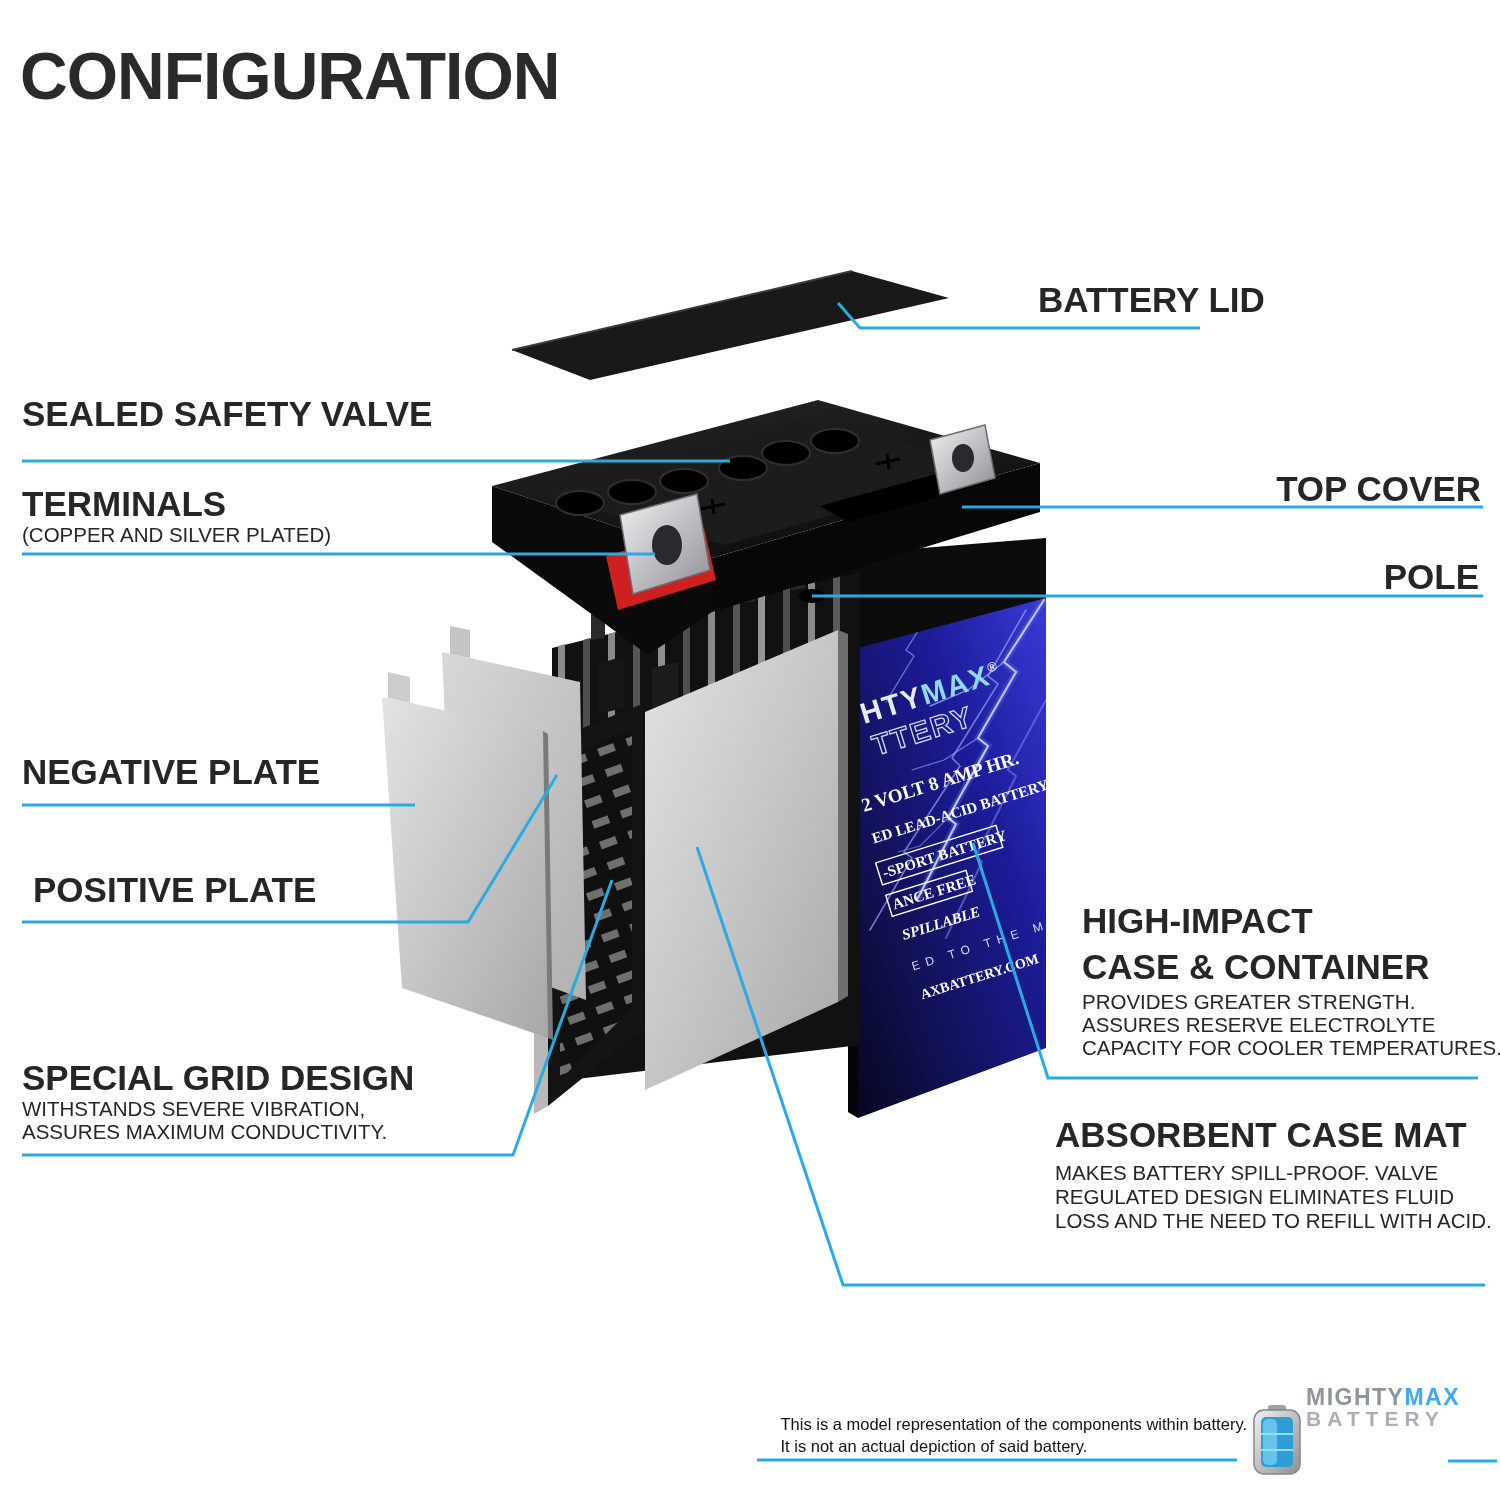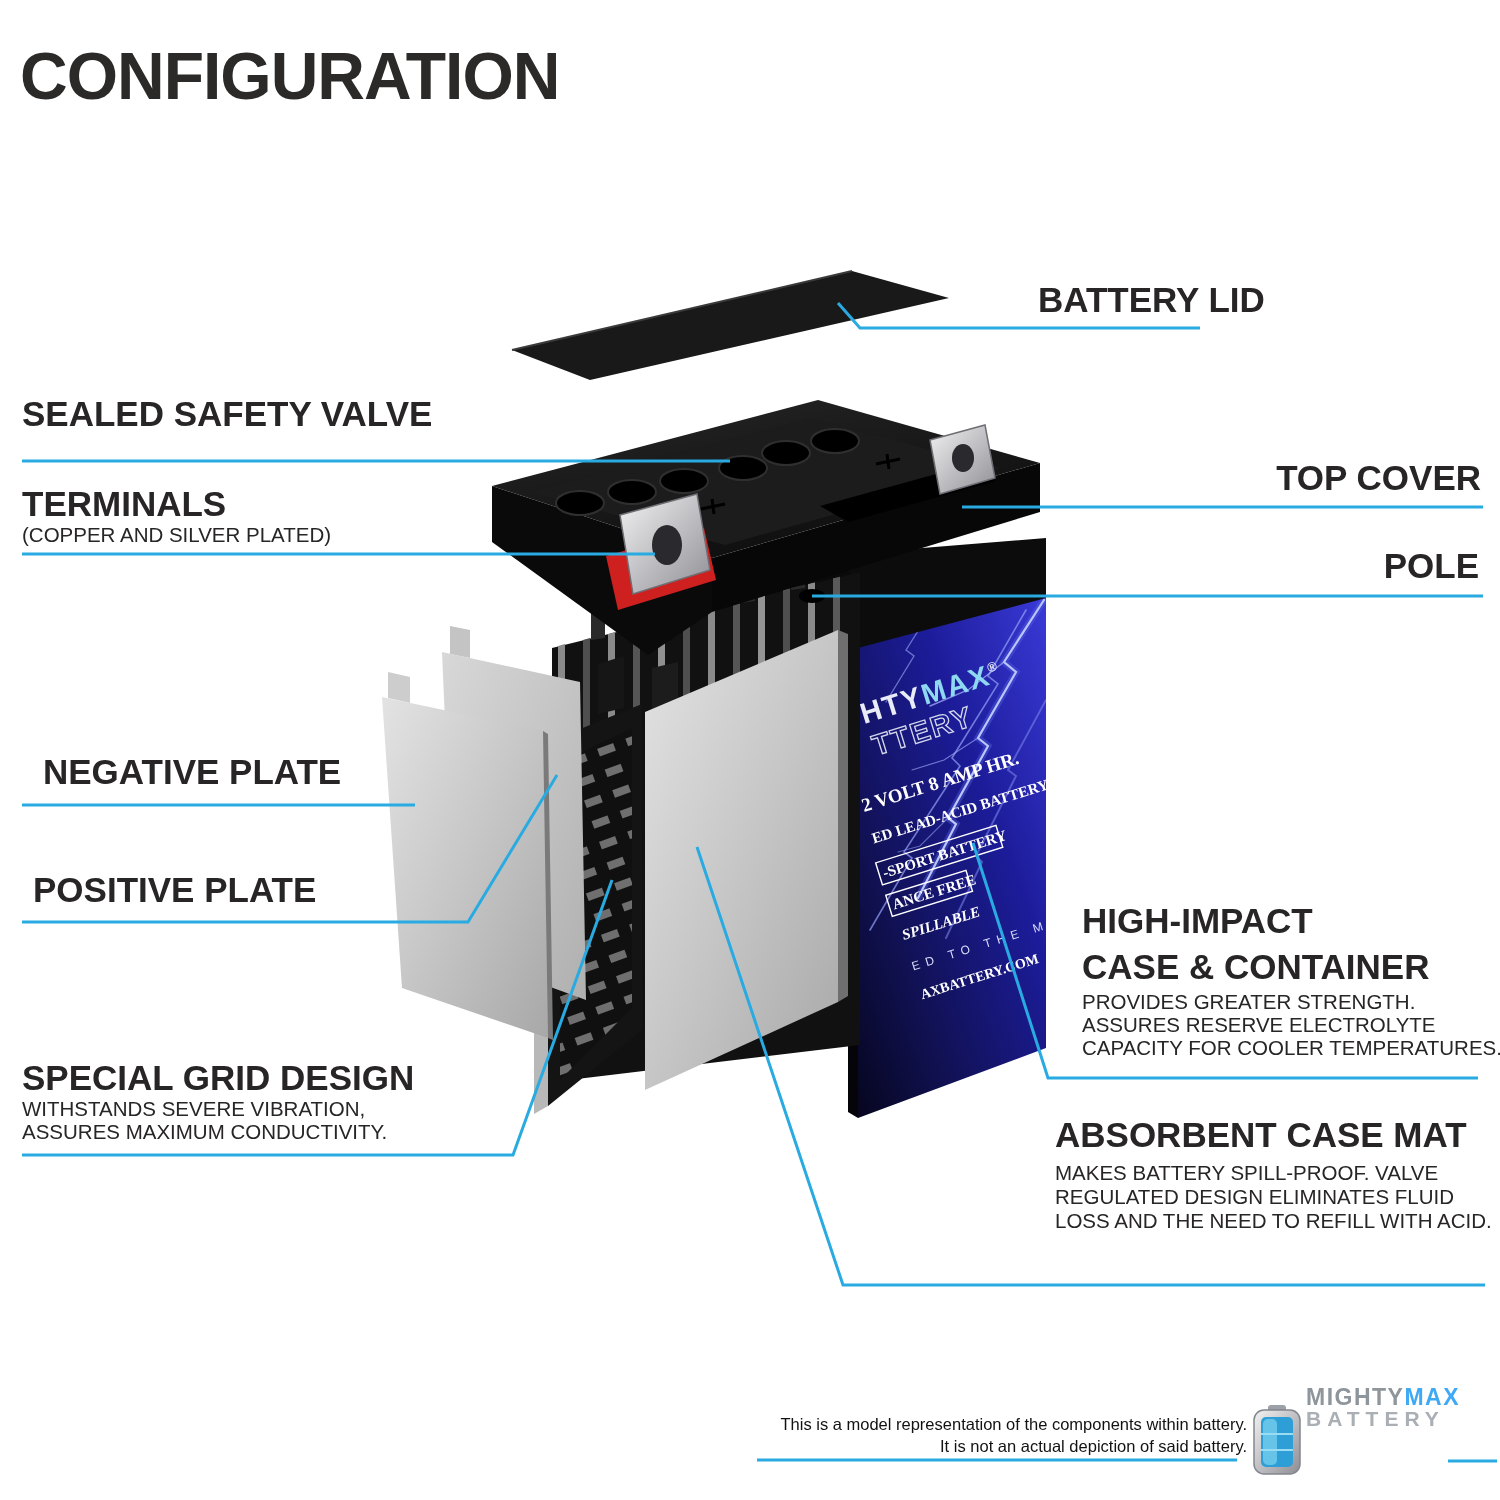--- a/index.html
+++ b/index.html
@@ -4,23 +4,23 @@
 <style>
   html,body{margin:0;padding:0;background:#ffffff;}
   #stage{position:relative;width:1500px;height:1500px;background:#ffffff;overflow:hidden;
          font-family:"Liberation Sans", sans-serif;}
   #art{position:absolute;left:0;top:0;z-index:1;}
   .lab{position:absolute;z-index:2;color:#272525;}
   .t1{font-size:35px;font-weight:600;line-height:1.12;letter-spacing:0px;white-space:nowrap;}
   .t1b{font-size:35px;font-weight:600;line-height:1.32;white-space:nowrap;}
   .t2{font-size:20.5px;font-weight:400;line-height:1.14;white-space:nowrap;}
   .t2 div{line-height:23px;}
-  .right{text-align:right;}
+  .right{text-align:right;margin-top:11px;}
   .cfg{font-size:66px;font-weight:600;letter-spacing:-1px;color:#2b2a29;white-space:nowrap;}
-  .foot{font-size:16.5px;line-height:21.5px;color:#121212;text-align:right;white-space:nowrap;}
+  .foot{font-size:16.5px;line-height:21.5px;color:#121212;white-space:nowrap;}
   .logo{position:absolute;z-index:2;}
   .logo .l1{font-size:23px;font-weight:700;letter-spacing:1.5px;line-height:22px;white-space:nowrap;}
   .logo .l1 .gy{color:#8e959b;}
   .logo .l1 .bl{color:#3FA9F5;}
   .logo .l2{font-size:21px;font-weight:700;letter-spacing:6px;color:#a9afb5;line-height:22px;white-space:nowrap;}
 </style>
 </head>
 <body>
 
 <div id="stage">
@@ -225,21 +225,21 @@
 
   <div class="lab" style="left:22px;top:484px;">
     <div class="t1">TERMINALS</div>
     <div class="t2">(COPPER AND SILVER PLATED)</div>
   </div>
 
   <div class="lab t1 right" style="right:19px;top:458px;">TOP COVER</div>
 
   <div class="lab t1 right" style="right:21px;top:546px;">POLE</div>
 
-  <div class="lab t1" style="left:22px;top:752px;margin-left:21px;">NEGATIVE PLATE</div>
+  <div class="lab t1" style="left:22px;top:752px;">NEGATIVE PLATE</div>
 
   <div class="lab t1" style="left:33px;top:870px;text-align:center;">POSITIVE PLATE</div>
 
   <div class="lab" style="left:22px;top:1058px;">
     <div class="t1">SPECIAL GRID DESIGN</div>
     <div class="t2">
       <div>WITHSTANDS SEVERE VIBRATION,</div>
       <div>ASSURES MAXIMUM CONDUCTIVITY.</div>
     </div>
   </div>

